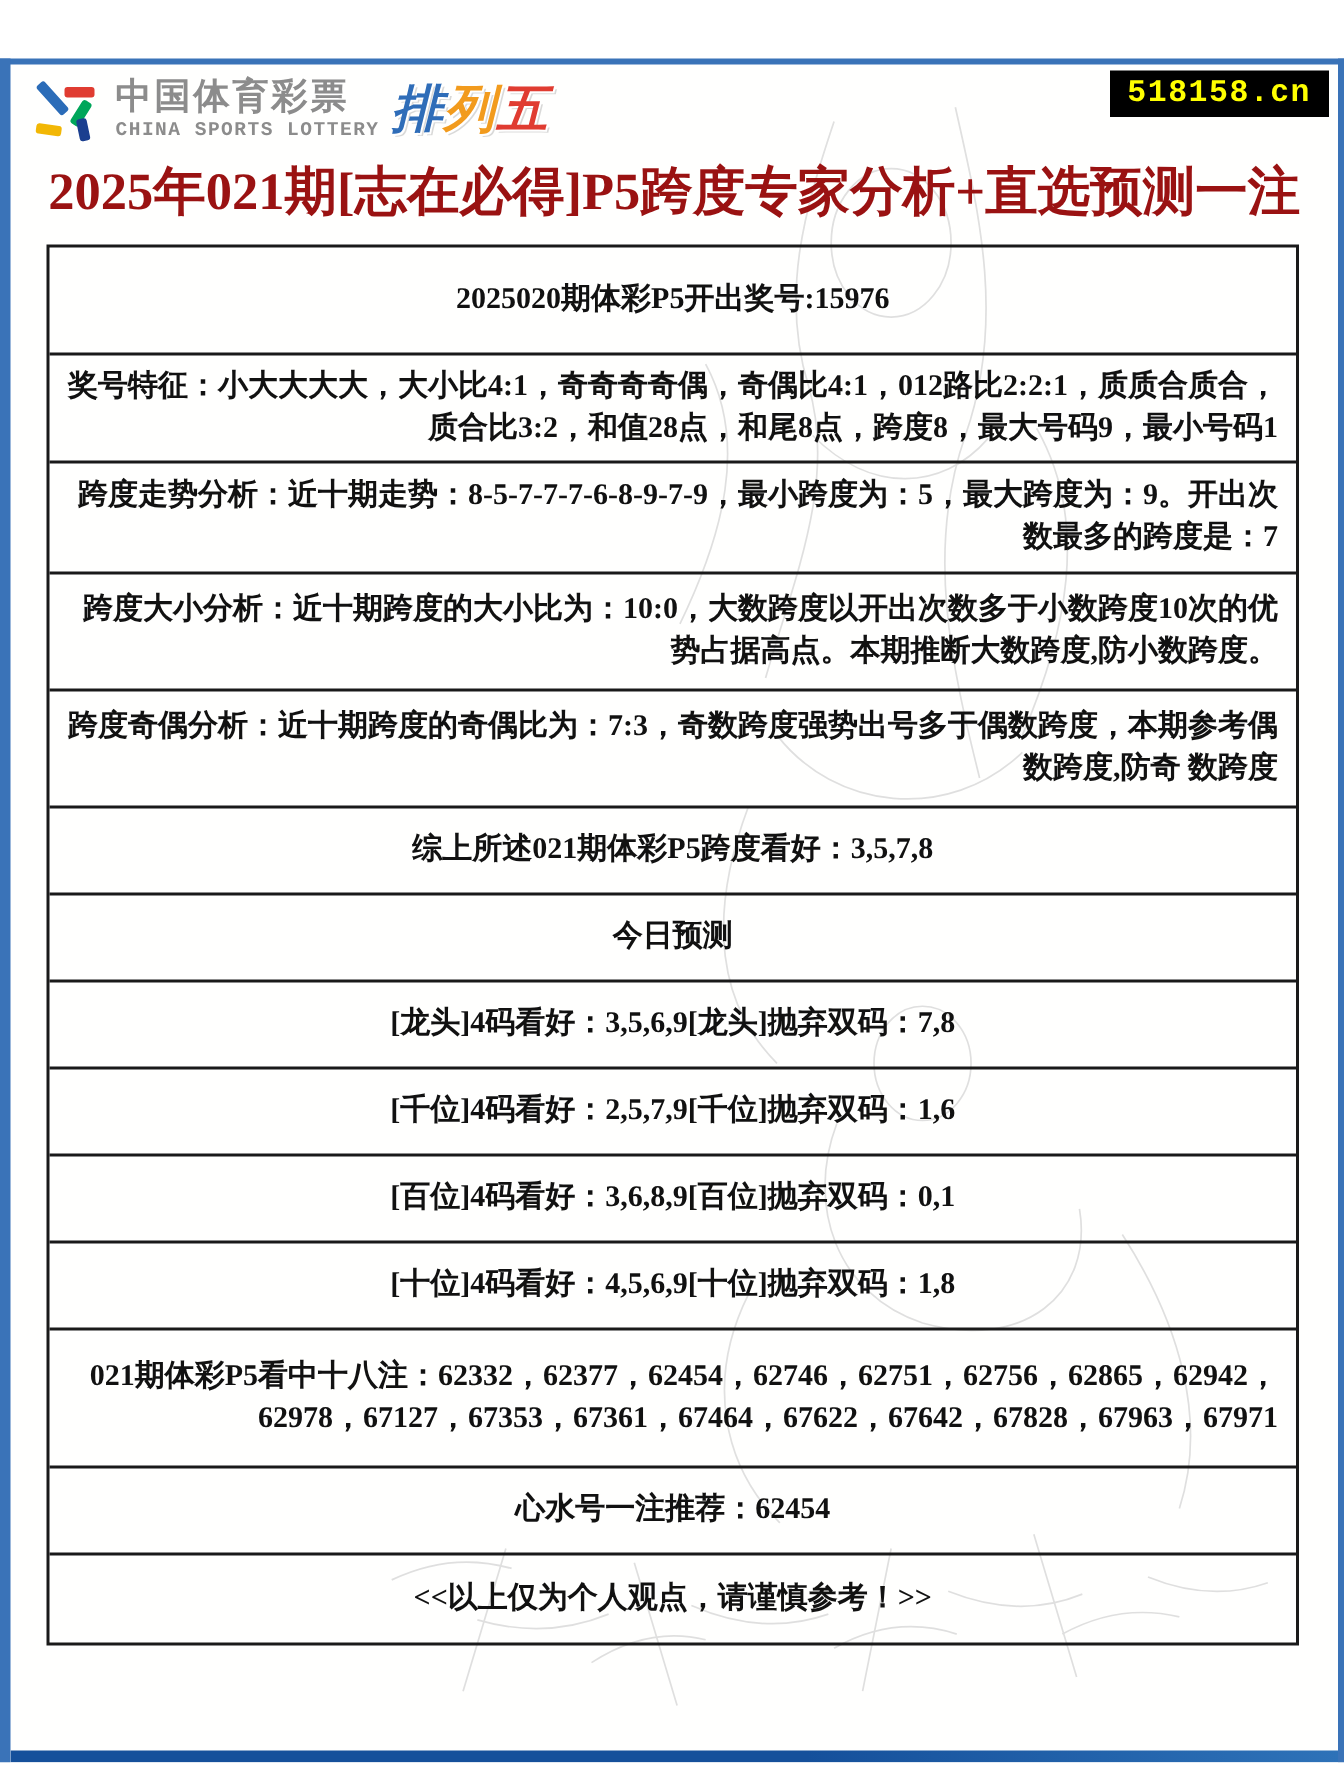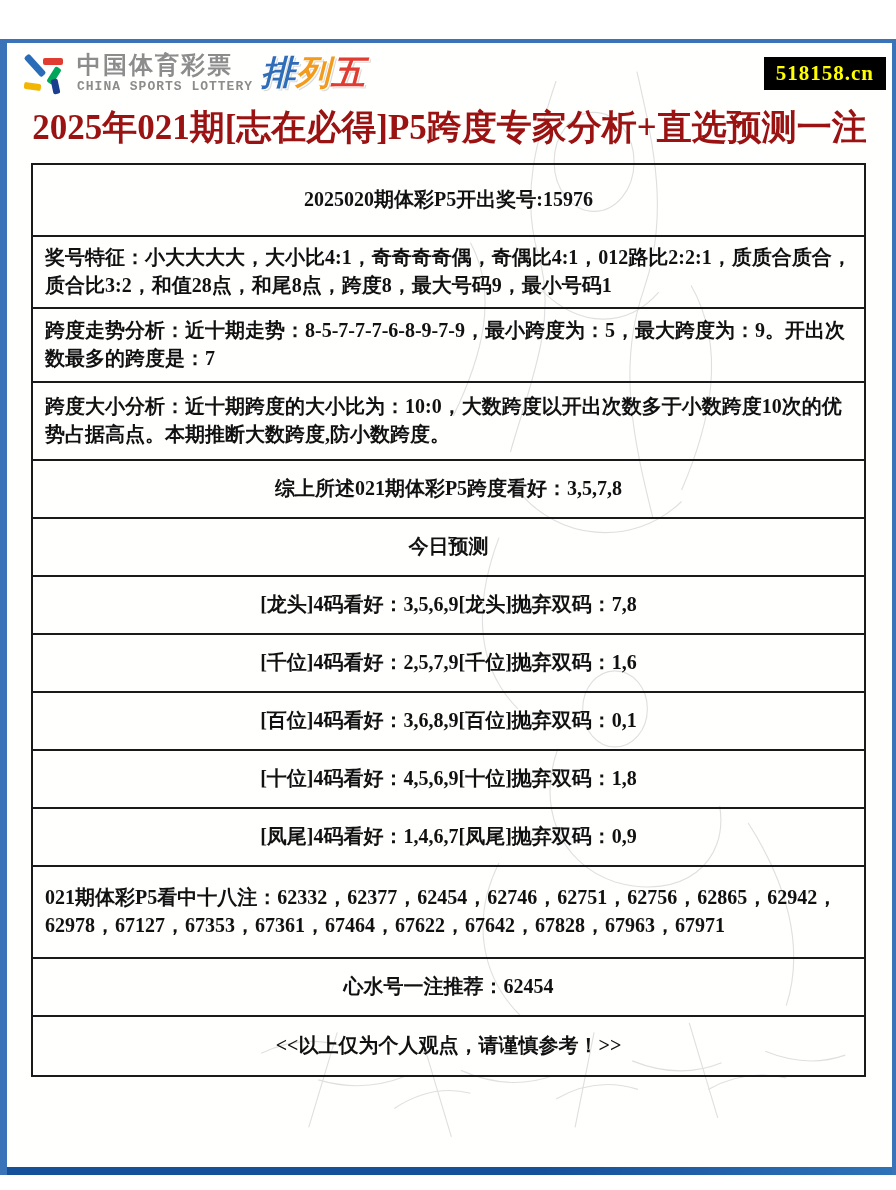--- a/index.html
+++ b/index.html
@@ -29,35 +29,35 @@
   .st-red{width:20px;height:7px;background:#e03c31;top:8px;left:22px;}
   .st-green{width:18px;height:7px;background:#00a65a;top:22px;left:24px;transform:rotate(-58deg);}
   .st-yellow{width:17px;height:7px;background:#f2b705;top:33px;left:3px;transform:rotate(8deg);}
   .st-navy{width:15px;height:7px;background:#1b3f8f;top:33px;left:27px;transform:rotate(78deg);}
   .brand{display:flex;flex-direction:column;line-height:1;margin-right:6px;}
   .brand-cn{font-family:"Liberation Sans","DejaVu Sans",sans-serif;font-size:24px;font-weight:bold;color:var(--brand-gray);letter-spacing:2px;}
   .brand-en{font-family:Liberation Mono, monospace;font-size:13px;font-weight:bold;color:var(--brand-gray);letter-spacing:1px;margin-top:3px;}
   .game{font-family:Liberation Mono, monospace;font-size:34px;font-weight:bold;font-style:italic;letter-spacing:1px;margin-left:2px;
         text-shadow:1px 1px 0 #fff,2px 2px 0 rgba(0,0,0,0.15);}
   .game .c1{color:var(--game-blue);} .game .c2{color:var(--game-orange);} .game .c3{color:var(--game-red);}
-  .badge{position:absolute;right:6px;top:14px;background:var(--badge-bg);color:var(--badge-text);
-         font-family:Liberation Serif, serif;font-size:21px;font-weight:bold;
+  .badge{position:absolute;right:6px;top:4px;background:var(--badge-bg);color:var(--badge-text);
+         font-family:Liberation Mono, monospace;font-size:21px;font-weight:bold;
          padding:4px 12px;letter-spacing:1px;}
 
   
   .title{color:var(--title-red);font-weight:bold;font-size:35px;text-align:center;line-height:1.2;
          padding:6px 2px 10px 2px;letter-spacing:0px;white-space:nowrap;}
 
   
   .box{border:2px solid var(--border-black);margin:4px 26px 0 24px;background:transparent;}
   .row{border-top:2px solid var(--border-black);padding:2px 12px;font-size:20px;font-weight:bold;
        color:var(--text-black);line-height:1.38;display:flex;align-items:center;min-height:58px;}
   .row:first-child{border-top:none;}
   .row.center{justify-content:center;text-align:center;}
-  .row.left{text-align:left;}
+  .row.left{text-align:right;}
   .row.ml{min-height:72px;}
 
   .bottombar{position:absolute;left:0;right:0;bottom:0;height:8px;z-index:2;
              background:linear-gradient(90deg,#15509b 0%,#15509b 60%,#2e72b8 100%);}
 </style>
 </head>
 <body>
 
 <div class="page">
 
@@ -115,41 +115,41 @@
         </div>
       <div class="row left ml">
           <span>奖号特征：小大大大大，大小比4:1，奇奇奇奇偶，奇偶比4:1，012路比2:2:1，质质合质合，质合比3:2，和值28点，和尾8点，跨度8，最大号码9，最小号码1</span>
         </div>
       <div class="row left ml" style="min-height:74px">
           <span>跨度走势分析：近十期走势：8-5-7-7-7-6-8-9-7-9，最小跨度为：5，最大跨度为：9。开出次数最多的跨度是：7</span>
         </div>
       <div class="row left ml" style="min-height:78px">
           <span>跨度大小分析：近十期跨度的大小比为：10:0，大数跨度以开出次数多于小数跨度10次的优势占据高点。本期推断大数跨度,防小数跨度。</span>
         </div>
+      <div class="row left ml" style="min-height:78px">
+          <span>跨度奇偶分析：近十期跨度的奇偶比为：7:3，奇数跨度强势出号多于偶数跨度，本期参考偶数跨度,防奇 数跨度</span>
+        </div>
       <div class="row center">
           <span>综上所述021期体彩P5跨度看好：3,5,7,8</span>
         </div>
       <div class="row center">
           <span>今日预测</span>
         </div>
       <div class="row center">
           <span>[龙头]4码看好：3,5,6,9[龙头]抛弃双码：7,8</span>
         </div>
       <div class="row center">
           <span>[千位]4码看好：2,5,7,9[千位]抛弃双码：1,6</span>
         </div>
       <div class="row center">
           <span>[百位]4码看好：3,6,8,9[百位]抛弃双码：0,1</span>
         </div>
       <div class="row center">
           <span>[十位]4码看好：4,5,6,9[十位]抛弃双码：1,8</span>
         </div>
-      <div class="row center">
-          <span>[凤尾]4码看好：1,4,6,7[凤尾]抛弃双码：0,9</span>
-        </div>
       <div class="row left ml" style="min-height:92px">
           <span>021期体彩P5看中十八注：62332，62377，62454，62746，62751，62756，62865，62942，62978，67127，67353，67361，67464，67622，67642，67828，67963，67971</span>
         </div>
       <div class="row center">
           <span>心水号一注推荐：62454</span>
         </div>
       <div class="row center" style="min-height:60px">
           <span>&lt;&lt;以上仅为个人观点，请谨慎参考！&gt;&gt;</span>
         </div>
     </div>

